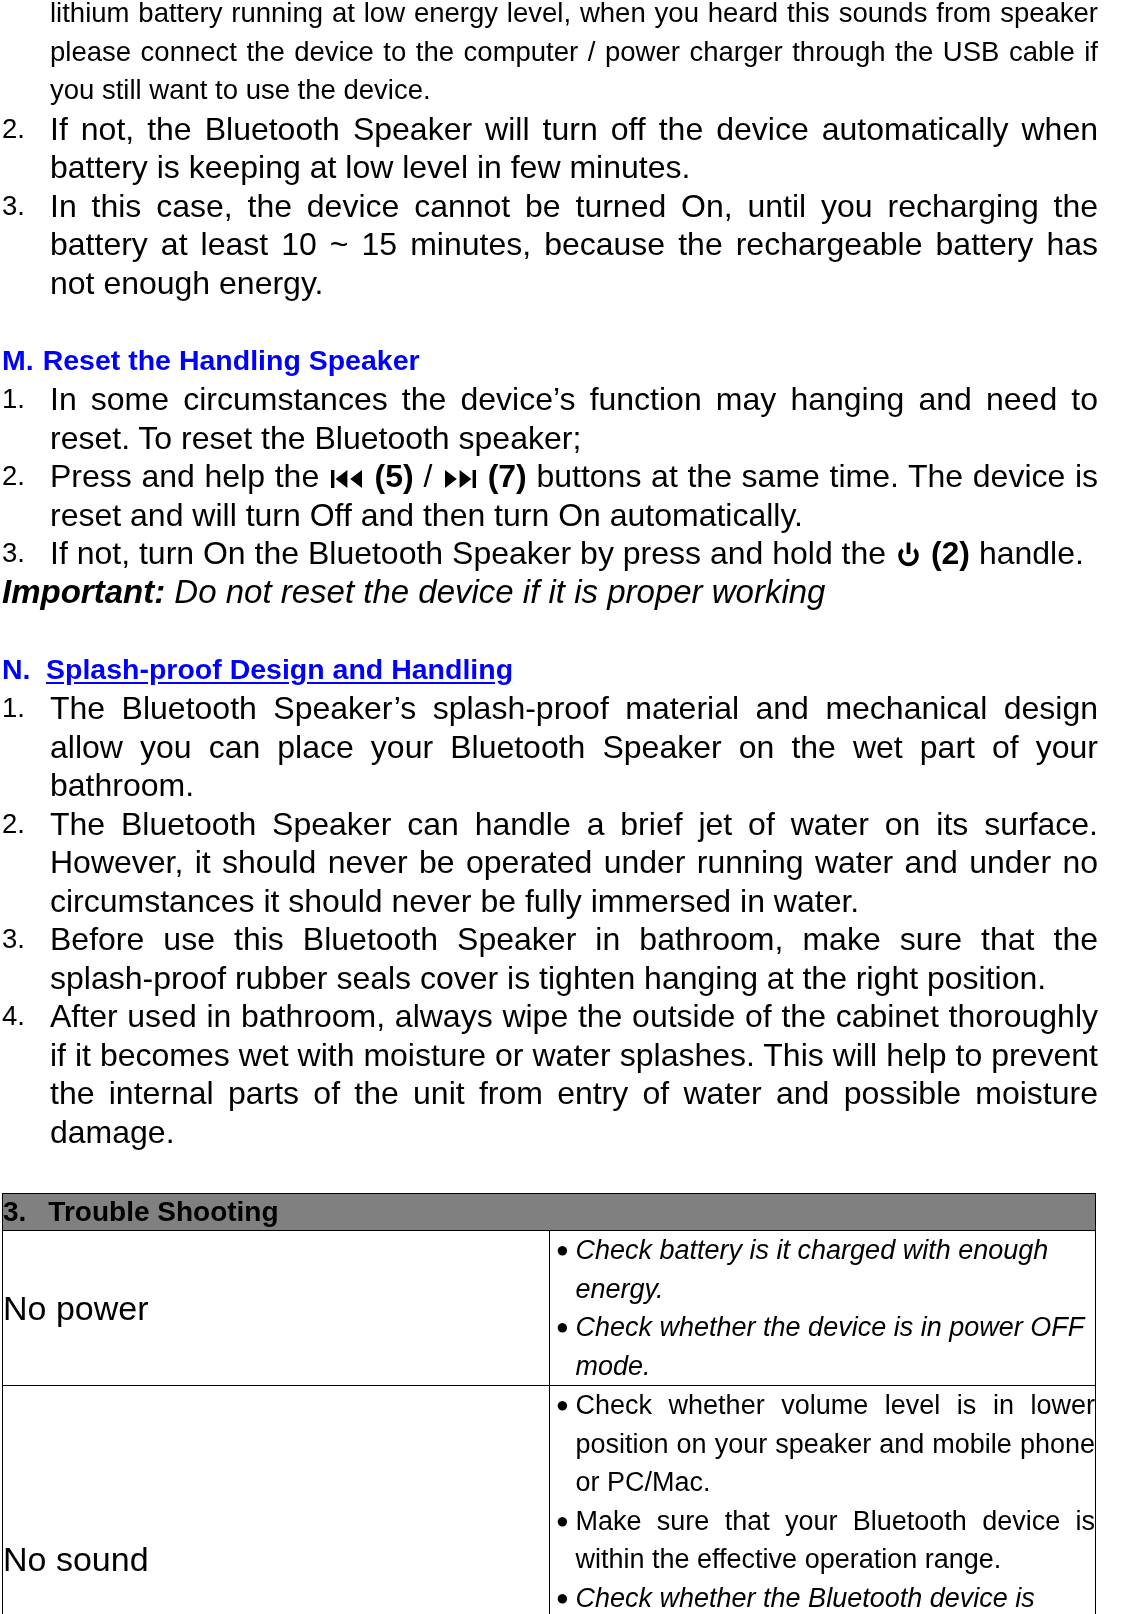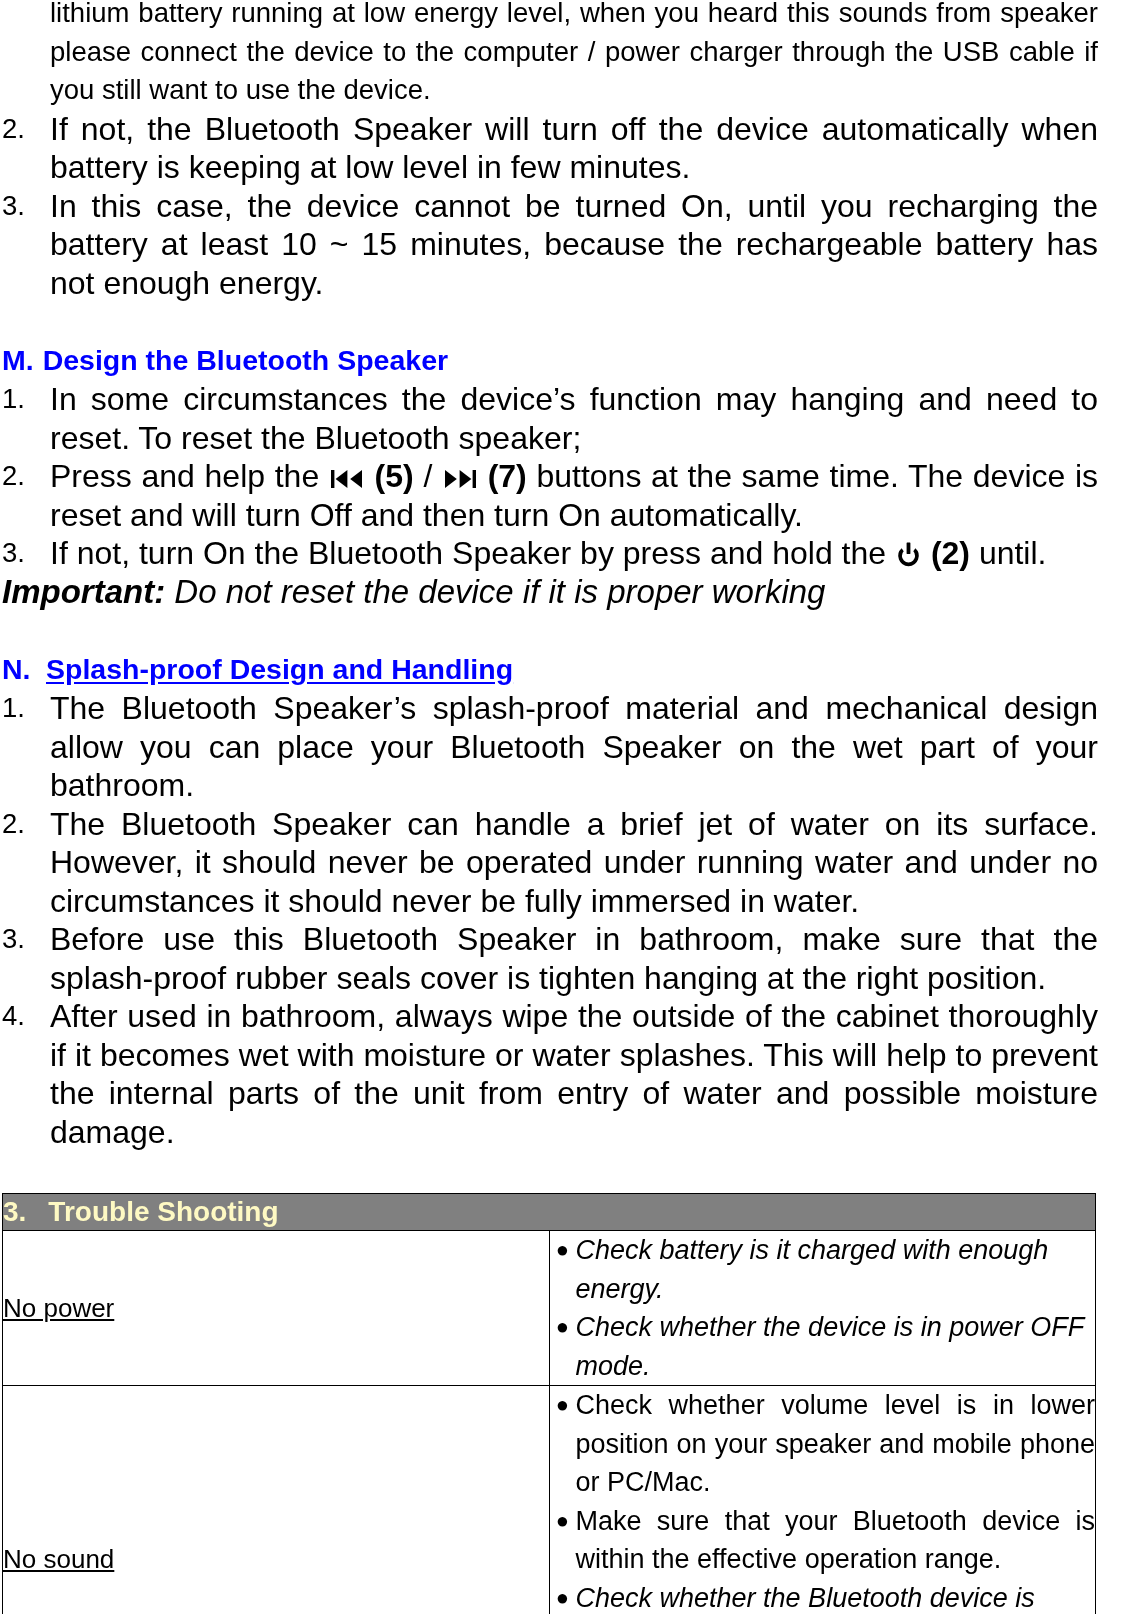--- a/index.html
+++ b/index.html
@@ -112,36 +112,35 @@
     table-layout: fixed;
     margin-left: 0;
   }
   .ts-table td, .ts-table th {
     border: 1.6px solid #000000;
     padding: 0;
     vertical-align: middle;
   }
   .ts-header-cell {
     background: #808080;
-    color: #fef9c3;
+    color: #000000;
     font-weight: bold;
     font-size: 28px;
     line-height: 36px;
     padding: 3px 0 5px 12px;
     text-align: left;
     border: 1.6px solid #000000;
   }
   .ts-header-cell .hnum { margin-right: 22px; }
   .col-label { width: 307px; }
   .ts-label {
-    font-size: 26px;
+    font-size: 34px;
     line-height: 38px;
     padding: 4px 0 4px 10px;
     vertical-align: middle;
-    text-decoration: underline;
   }
   .ts-checks {
     padding: 2px 6px 4px 4px;
   }
   .check-item {
     display: flex;
     align-items: flex-start;
     font-size: 27px;
     line-height: 38.5px;
   }
@@ -173,21 +172,21 @@
     </div>
     <div class="ol-item">
       <div class="ol-num">3.</div>
       <div class="ol-body">In this case, the device cannot be turned On, until you recharging the battery at least 10 ~ 15 minutes, because the rechargeable battery has not enough energy.</div>
     </div>
 
     <div class="spacer-md"></div>
 
     <div class="heading">
       <span class="h-letter">M.</span>
-      <span class="h-text">Design the Bluetooth Speaker</span>
+      <span class="h-text">Reset the Handling Speaker</span>
     </div>
 
     <div class="ol-item">
       <div class="ol-num">1.</div>
       <div class="ol-body">In some circumstances the device’s function may hanging and need to reset. To reset the Bluetooth speaker;</div>
     </div>
 
     <div class="ol-item">
       <div class="ol-num">2.</div>
       <div class="ol-body"><span>Press and help the</span>&nbsp;<span class="btn-icon"><svg width="34" height="22" viewBox="0 0 34 22">
@@ -199,21 +198,21 @@
               <polygon points="16.6,2 16.6,20 28.4,11" fill="#000"></polygon>
               <rect x="29.6" y="2" width="3.4" height="18" fill="#000"></rect>
             </svg></span>&nbsp;<span class="bold-ref">(7)</span>&nbsp;<span>buttons at the same time. The device is reset and will turn Off and then turn On automatically.</span></div>
     </div>
 
     <div class="ol-item">
       <div class="ol-num">3.</div>
       <div class="ol-body"><span>If not, turn On the Bluetooth Speaker by press and hold the</span>&nbsp;<span class="btn-icon"><svg width="25" height="25" viewBox="0 0 25 25">
               <path d="M12.5 24.2A10.3 10.3 0 0 1 5.6 6.3l2.1 3.0a6.6 6.6 0 1 0 9.6 0l2.1-3.0A10.3 10.3 0 0 1 12.5 24.2Z" fill="#000"></path>
               <rect x="10.6" y="0.5" width="3.8" height="11.5" rx="0.4" fill="#000"></rect>
-            </svg></span>&nbsp;<span class="bold-ref">(2)</span>&nbsp;<span>until.</span></div>
+            </svg></span>&nbsp;<span class="bold-ref">(2)</span>&nbsp;<span>handle.</span></div>
     </div>
 
     <div class="important-line"><span class="lead">Important:</span><span> Do not reset the device if it is proper working</span></div>
 
     <div class="spacer-md"></div>
 
     <div class="heading underlined">
       <span class="h-letter wide">N.</span>
       <span class="h-text">Splash-proof Design and Handling</span>
     </div>

